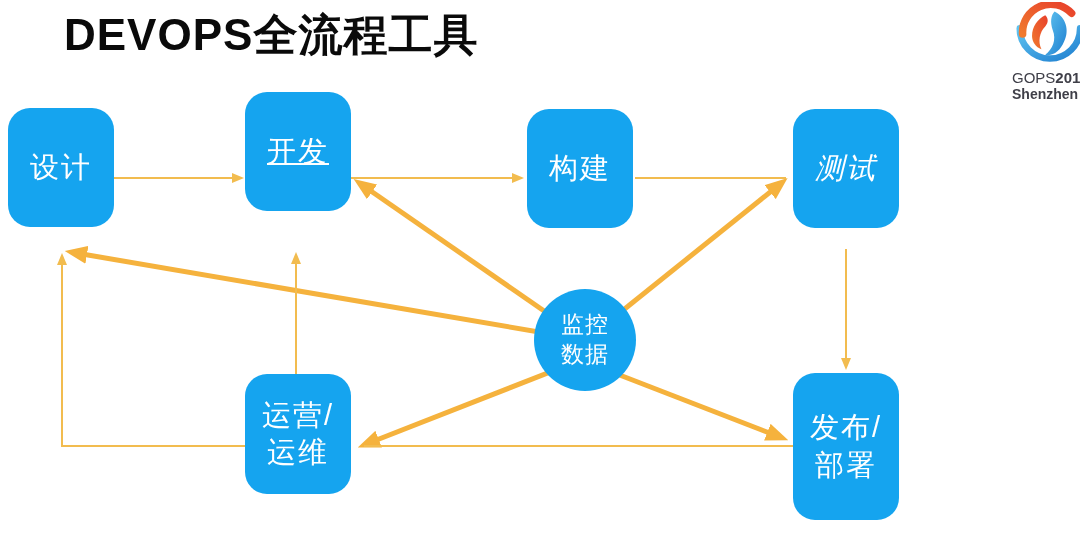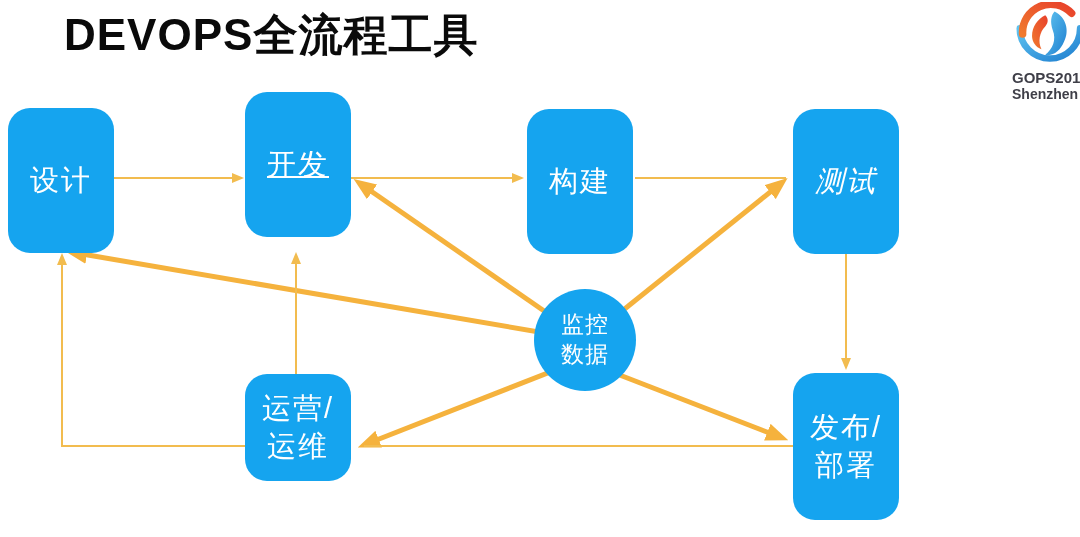--- a/index.html
+++ b/index.html
@@ -14,42 +14,42 @@
   .title{
     position:absolute;left:64px;top:6px;
     font-size:44px;font-weight:900;letter-spacing:1px;
     color:var(--title-text,#0a0a0a);white-space:nowrap;z-index:4;
   }
 
   
   .logo{position:absolute;left:1002px;top:2px;width:120px;z-index:4;}
   .logo svg{display:block;margin-left:8px;}
   .logo-line1{margin-left:10px;margin-top:1px;font-size:15px;color:var(--logo-text,#3f3f48);white-space:nowrap;}
-  .logo-line1 .b{font-weight:700;margin-top:40px;}
+  .logo-line1 .b{font-weight:400;margin-top:40px;}
   .logo-line1 .y{font-weight:600;}
   .logo-line2{margin-left:10px;font-size:14px;font-weight:700;color:var(--logo-text,#3f3f48);white-space:nowrap;}
 
   
   svg.edges{position:absolute;left:0;top:0;z-index:1;}
   .et{stroke:var(--arrow-thin,#f2bc4f);stroke-width:2;fill:none;}
   .ek{stroke:var(--arrow-thick,#f5b23d);stroke-width:5;fill:none;}
 
   
   .node{
-    position:absolute;width:106px;height:145px;border-radius:22px;
+    position:absolute;width:106px;height:119px;border-radius:22px;
     background:var(--node-fill,#15a4ef);color:var(--node-text,#fff);
     display:flex;flex-direction:column;align-items:center;justify-content:center;
     font-size:29px;line-height:1.28;z-index:2;text-align:center;letter-spacing:2px;
   }
   .node span{display:block;}
   .n-design{left:8px;top:108px;}
   .n-dev{left:245px;top:92px;text-decoration:underline;}
   .n-build{left:527px;top:109px;text-align:right;}
   .n-test{left:793px;top:109px;font-style:italic;}
-  .n-ops{left:245px;top:374px;height:107px;}
+  .n-ops{left:245px;top:374px;height:120px;}
   .n-deploy{left:793px;top:373px;height:147px;}
 
   
   .monitor{
     position:absolute;left:534px;top:289px;width:102px;height:102px;border-radius:50%;
     background:var(--node-fill,#15a4ef);color:var(--node-text,#fff);
     display:flex;flex-direction:column;align-items:center;justify-content:center;
     font-size:23px;line-height:1.3;z-index:2;text-align:left;letter-spacing:1px;
   }
   .monitor span{display:block;}

